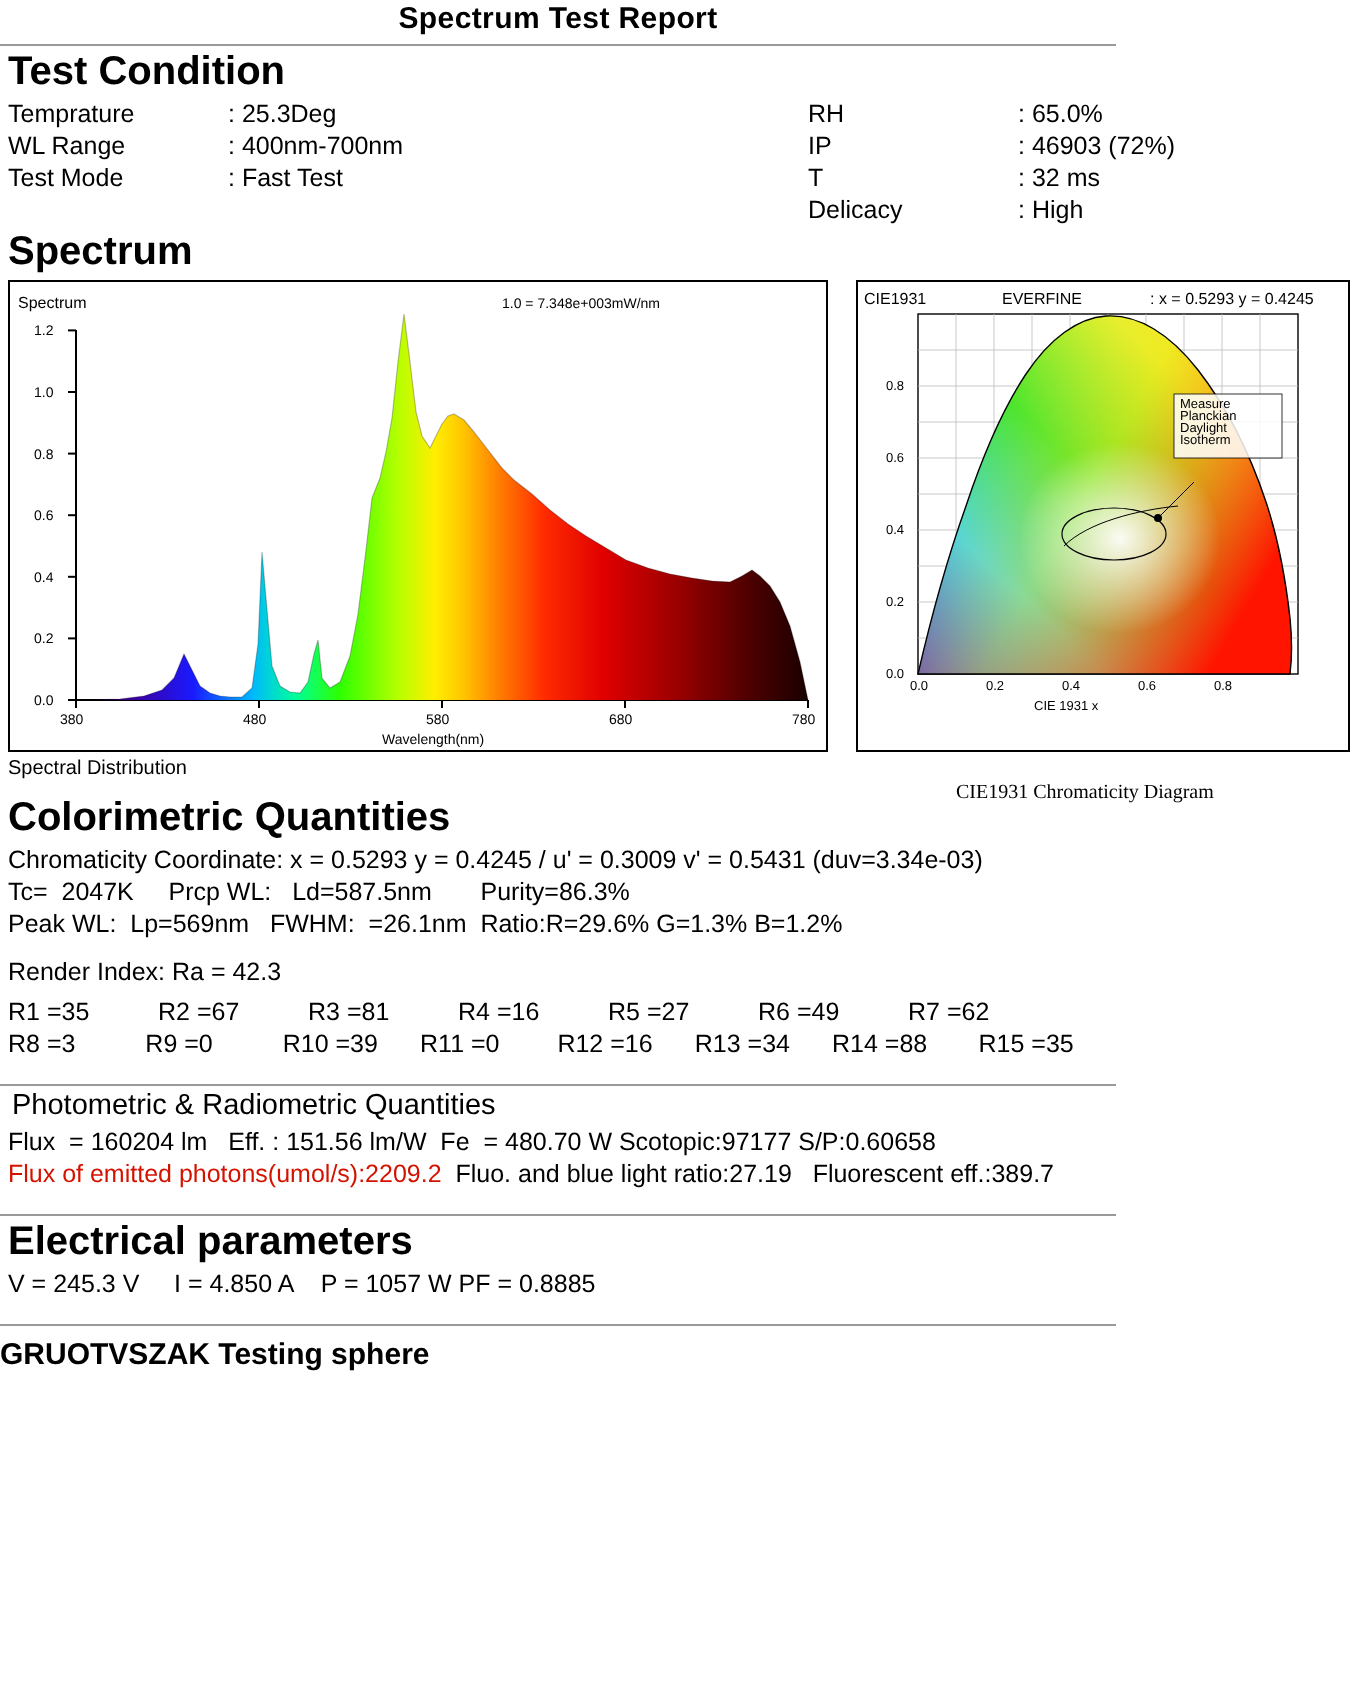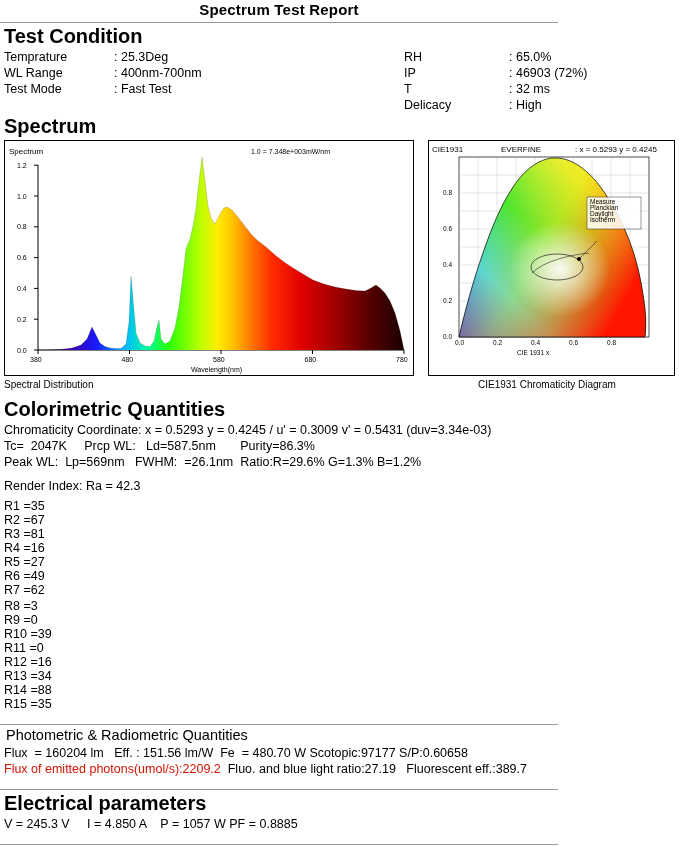--- a/index.html
+++ b/index.html
@@ -80,34 +80,33 @@
   }
   .caption-row {
     position: relative;
     margin: 1px 0 0 4px;
     width: 671px;
     height: 17px;
     font-size: 10px;
     text-align: center;
   }
   .caption-left { position: absolute; left: 0; top: 0; }
-  .caption-right { position: absolute; left: 474px; top: 0; }
+  .caption-right { position: absolute; left: 474px; top: 12px; font-family: Liberation Serif, serif; }
 
   .body-line {
     font-size: 12.5px;
     margin: 0 0 0 4px;
     padding: 1px 0;
     white-space: pre;
   }
   .render-row {
     font-size: 12.5px;
     margin: 0 0 0 4px;
     padding: 1px 0;
     display: flex;
-    flex-direction: column;
   }
   .render-row span { display: inline-block; }
   .rcell { width: 75px; }
   .rcell-w { width: 80px; }
   .photo-head {
     font-size: 14.5px;
     font-weight: normal;
     margin: 2px 0 2px 6px;
   }
   .red-text { color: #d41200; }

